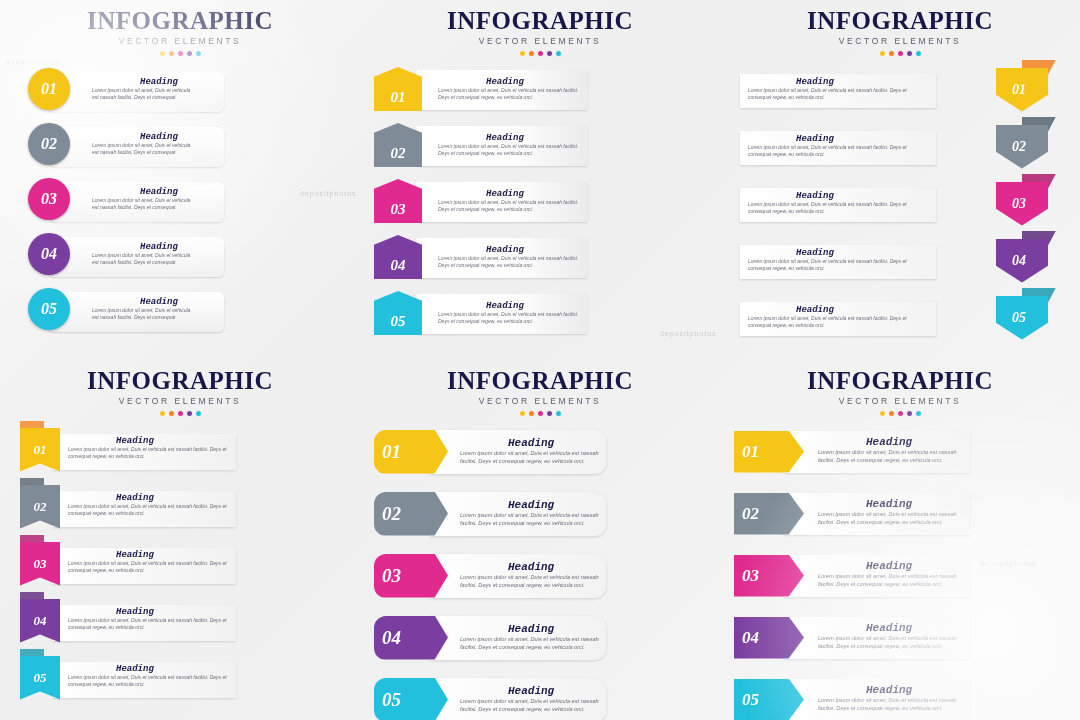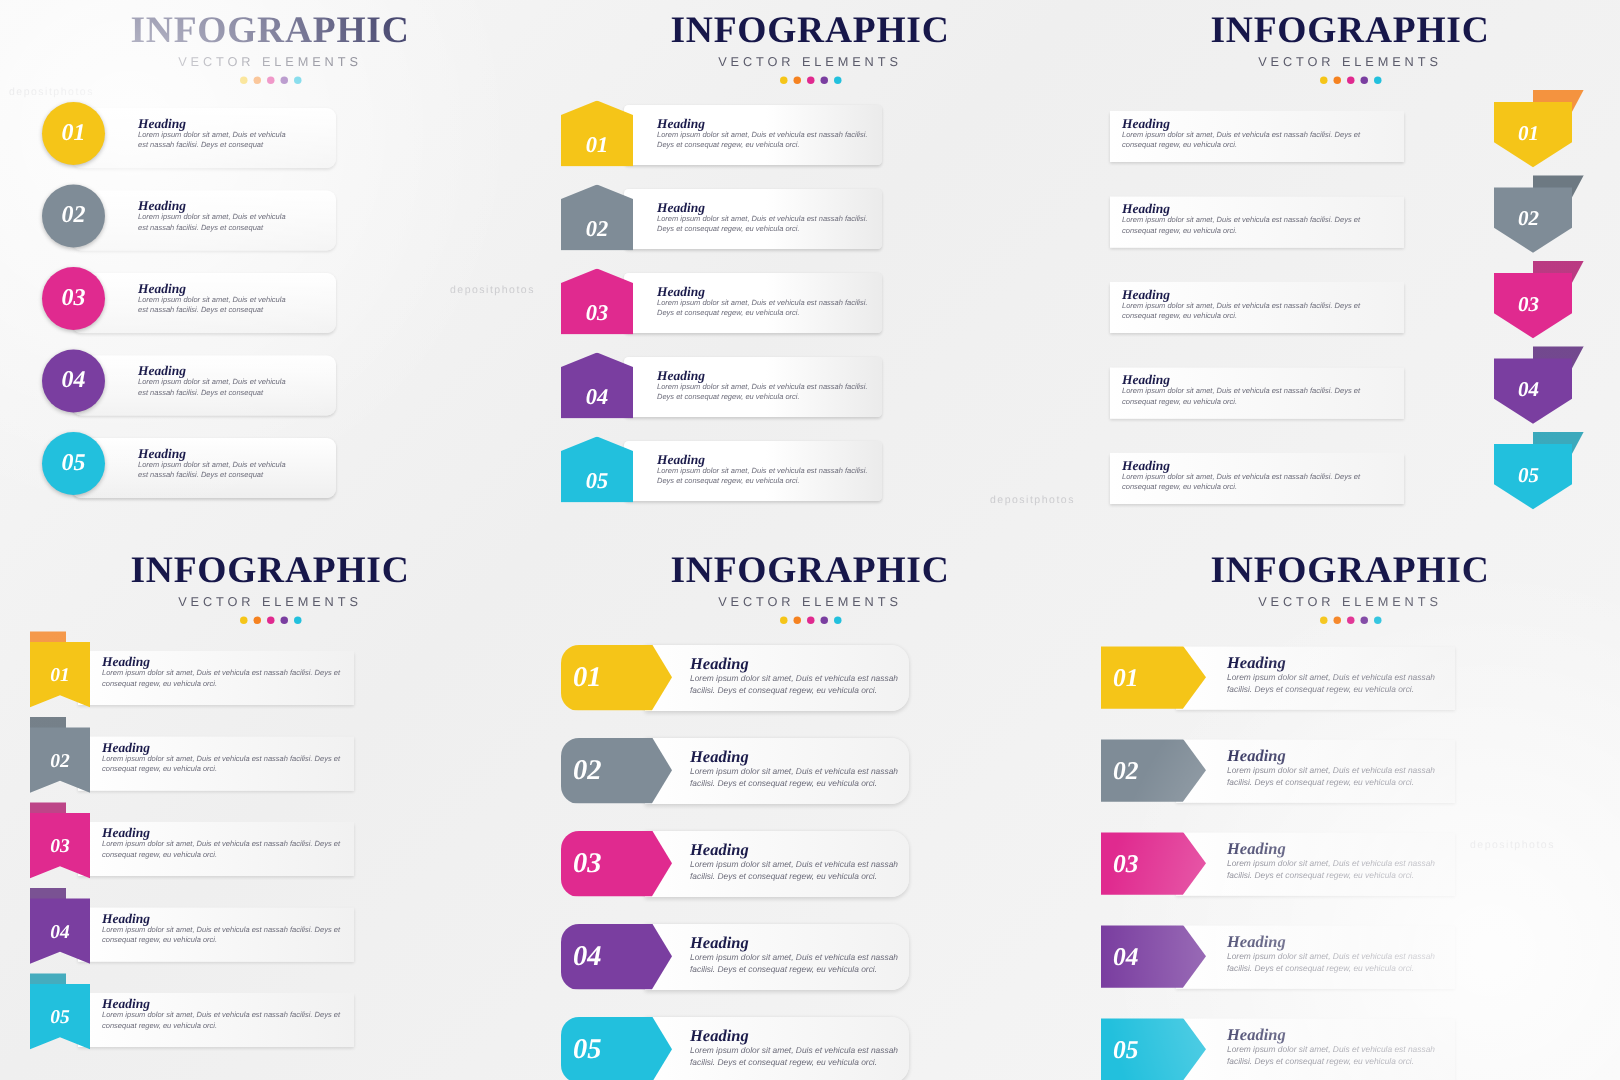--- a/index.html
+++ b/index.html
@@ -57,21 +57,22 @@
   .dots i { width: 5px; height: 5px; border-radius: 50%; display: block; }
 
   .rows { margin-top: 10px; display: flex; flex-direction: column; }
 
   
   .heading {
     font-size: 9px;
     font-weight: bold;
     font-style: italic;
     color: #1b1b4b;
-    font-family: Liberation Serif, serif;
+    font-family: Liberation Mono, monospace;
+    margin-left: 48px;
   }
   .body {
     font-size: 5px;
     line-height: 1.5;
     color: #6c6c7a;
     font-style: italic;
   }
   .heading.lg { font-size: 11px; }
   .body.lg { font-size: 5.6px; }
 

